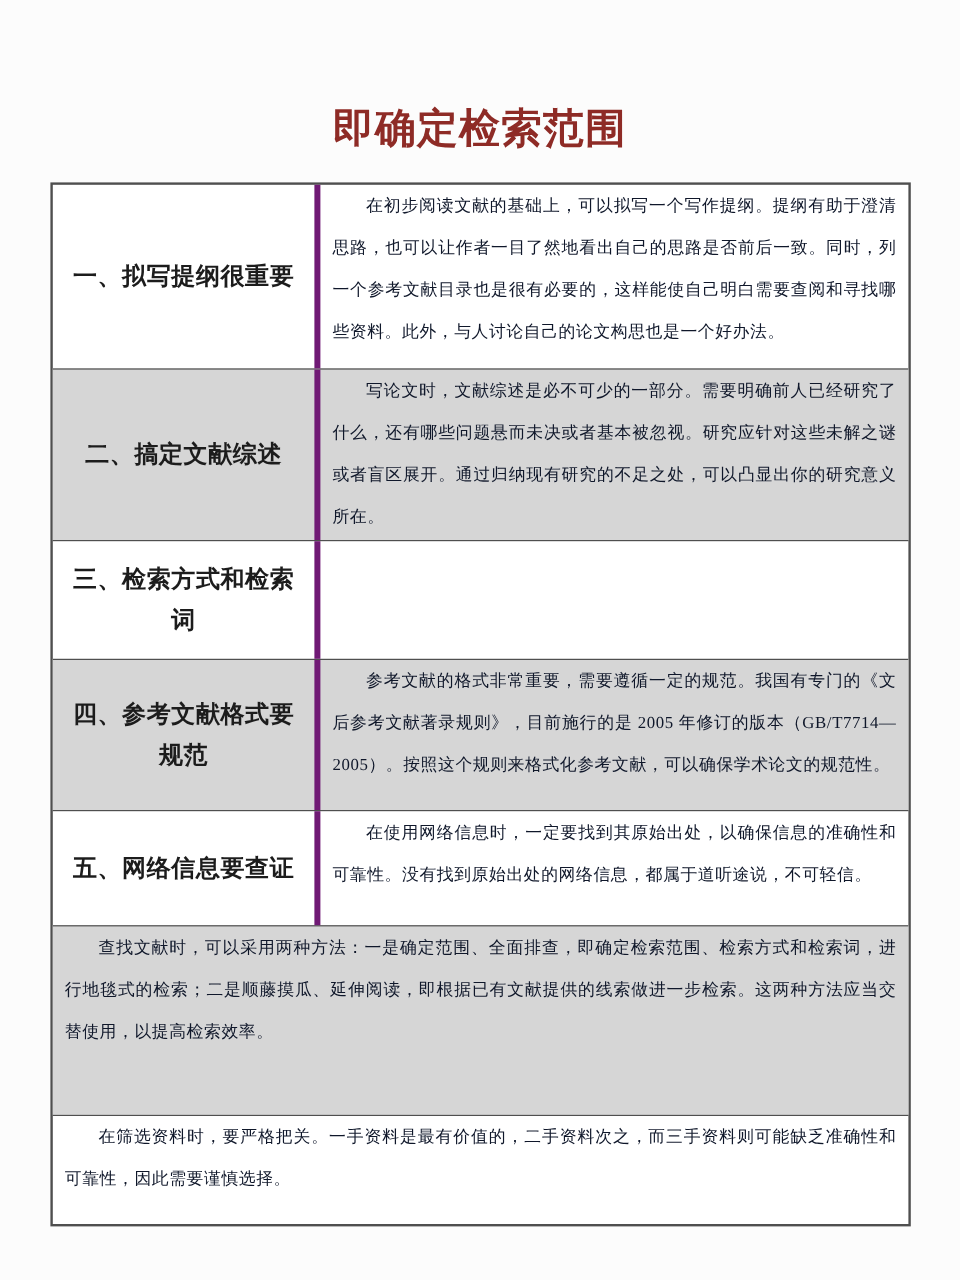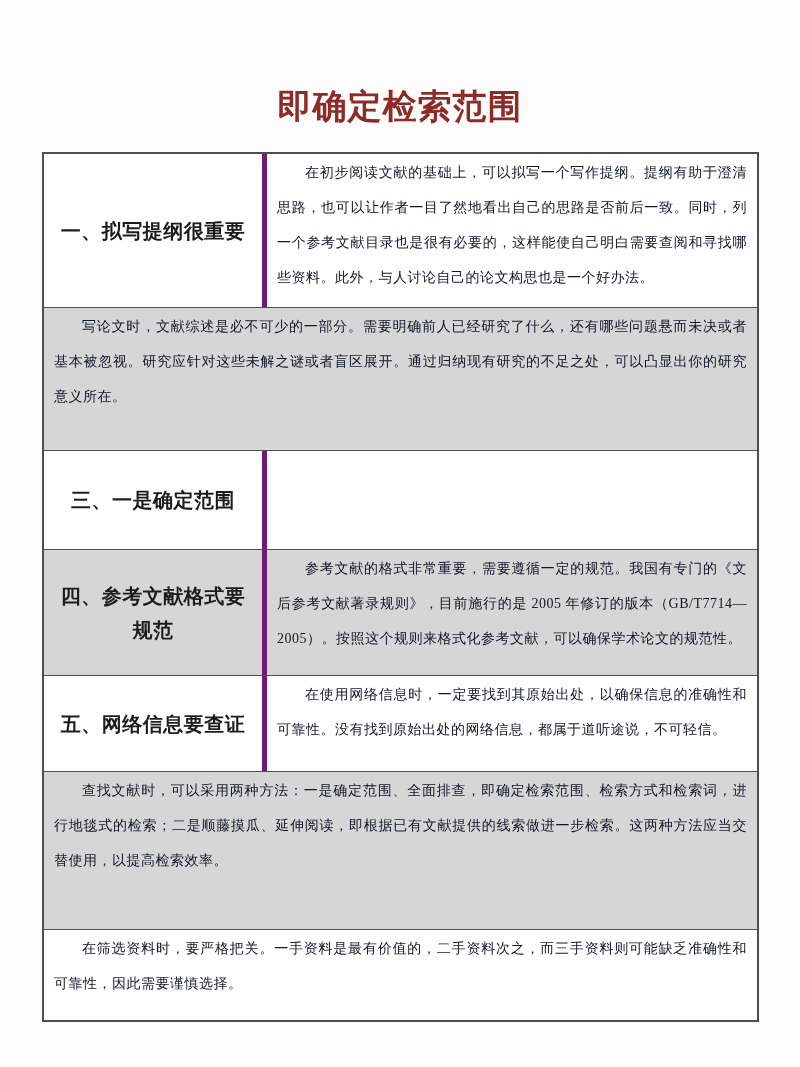--- a/index.html
+++ b/index.html
@@ -91,27 +91,28 @@
 <div class="tips-table">
 
   <div class="row r1">
     <div class="cell-h">一、拟写提纲很重要</div>
     <div class="cell-b">
       <p>在初步阅读文献的基础上，可以拟写一个写作提纲。提纲有助于澄清思路，也可以让作者一目了然地看出自己的思路是否前后一致。同时，列一个参考文献目录也是很有必要的，这样能使自己明白需要查阅和寻找哪些资料。此外，与人讨论自己的论文构思也是一个好办法。</p>
     </div>
   </div>
 
   <div class="row r2 shaded">
+    <div class="cell-h">二、搞定文献综述</div>
     <div class="cell-b">
       <p>写论文时，文献综述是必不可少的一部分。需要明确前人已经研究了什么，还有哪些问题悬而未决或者基本被忽视。研究应针对这些未解之谜或者盲区展开。通过归纳现有研究的不足之处，可以凸显出你的研究意义所在。</p>
     </div>
   </div>
 
   <div class="row r3">
-    <div class="cell-h">三、一是确定范围</div>
+    <div class="cell-h">三、检索方式和检索词</div>
   </div>
 
   <div class="row r4 shaded">
     <div class="cell-h">四、参考文献格式要规范</div>
     <div class="cell-b">
       <p>参考文献的格式非常重要，需要遵循一定的规范。我国有专门的《文后参考文献著录规则》，目前施行的是 2005 年修订的版本（GB/T7714—2005）。按照这个规则来格式化参考文献，可以确保学术论文的规范性。</p>
     </div>
   </div>
 
   <div class="row r5">

